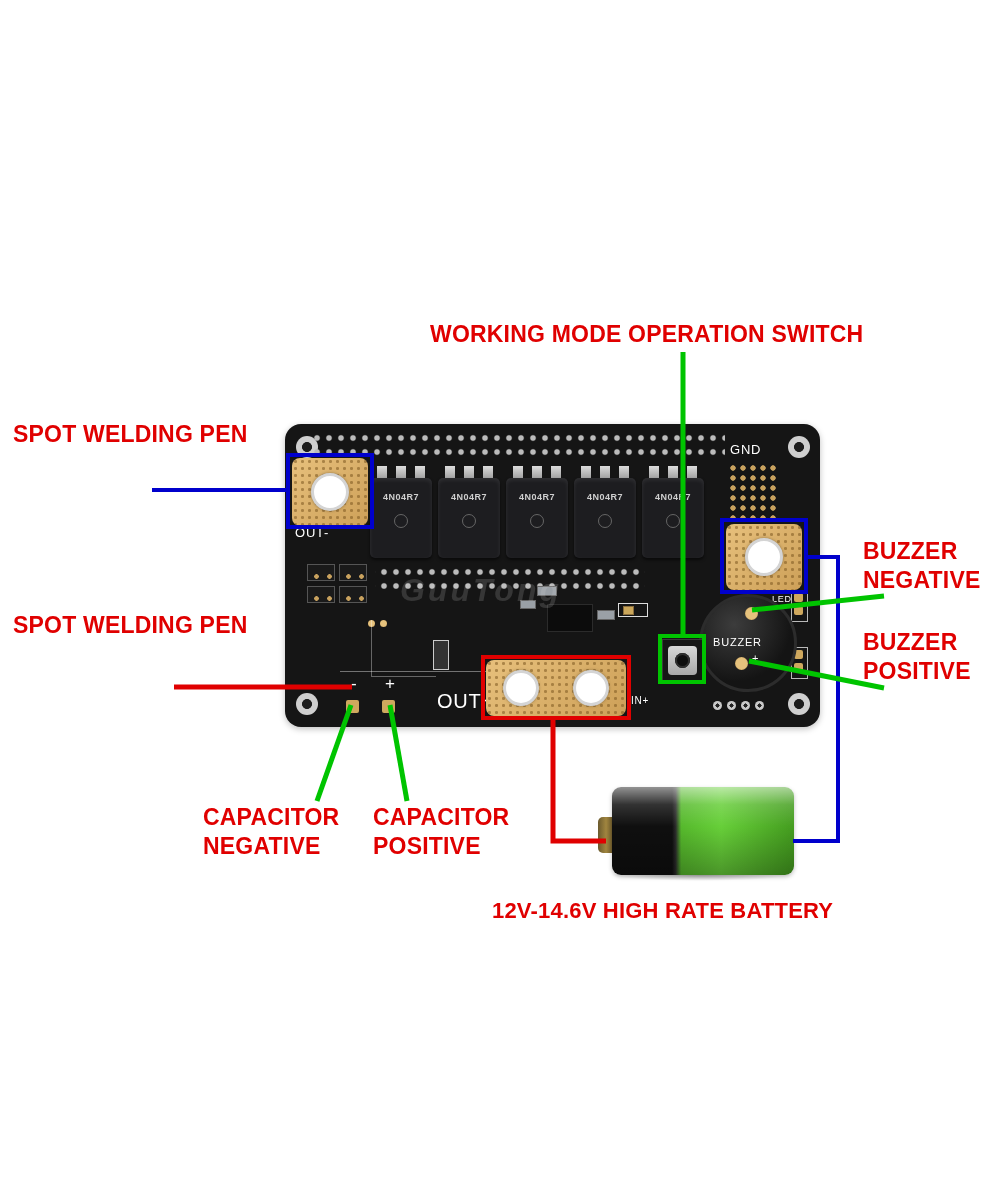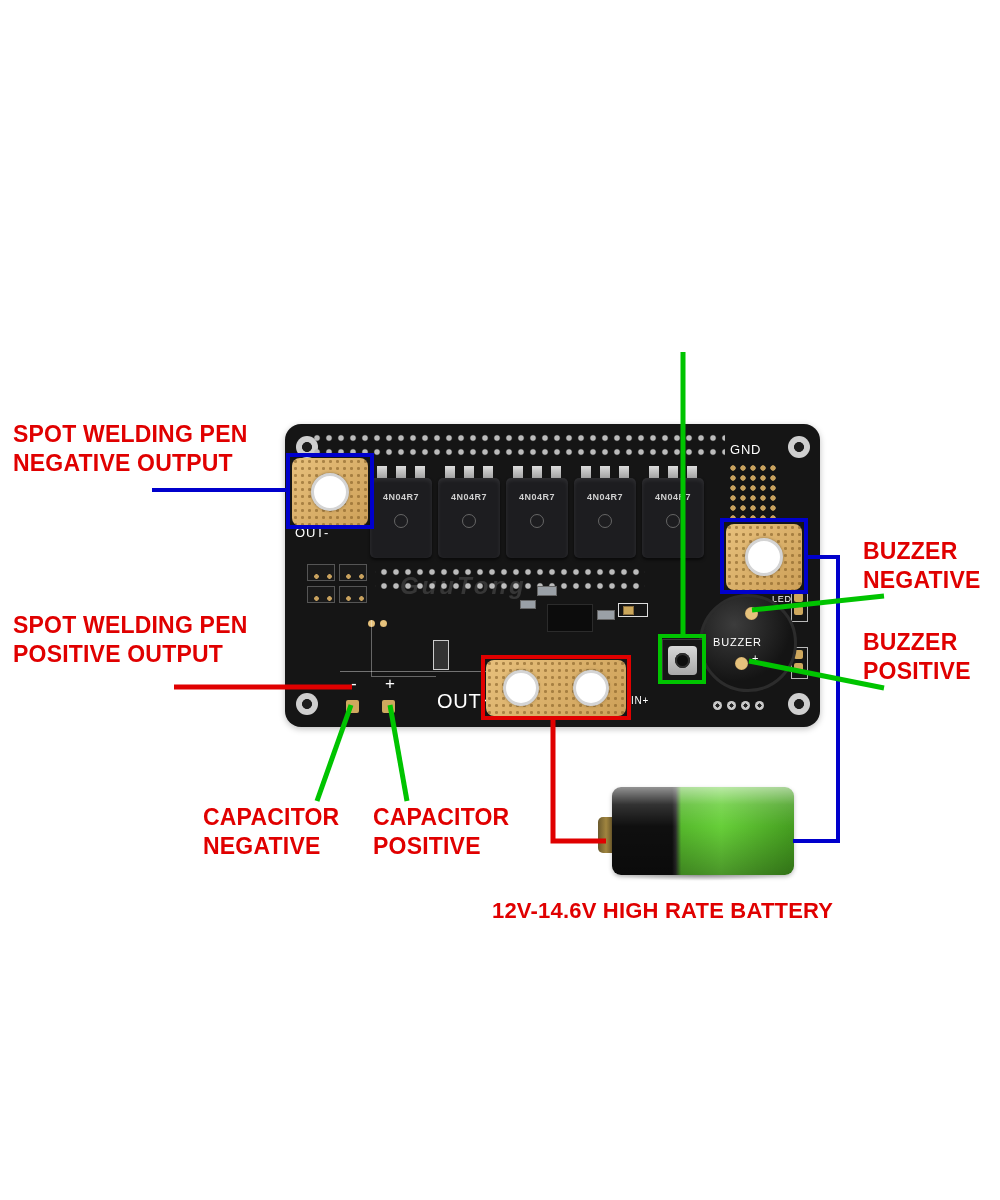--- a/index.html
+++ b/index.html
@@ -69,21 +69,21 @@
       background:radial-gradient(circle,#222 30%,#c9c9c9 35% 100%);}
 
   .smd{background:#9aa0a6;border:1px solid #666;}
   .smd.ic{background:#0c0c0c;border:1px solid #2b2b2b;}
   .smd.wo{background:transparent;border:1px solid #ddd;}
   .smd.gd{background:#caa65a;border:1px solid #8a6d3b;}
 
   .trace{border-left:1.5px solid rgba(255,255,255,.35);border-bottom:1.5px solid rgba(255,255,255,.35);}
   .trace2{border-top:1.5px solid rgba(255,255,255,.4);height:0;}
 
-  .watermark{color:rgba(220,220,220,.17);font-size:24px;font-style:italic;font-weight:bold;
+  .watermark{color:rgba(220,220,220,.17);font-size:32px;font-style:italic;font-weight:bold;
       letter-spacing:3px;white-space:nowrap;}
 
   
   .battery{position:absolute;left:598px;top:787px;width:200px;height:100px;z-index:1;}
   .battery *{position:absolute;}
   .bat-shadow{left:12px;top:82px;width:180px;height:12px;border-radius:50%;
       background:radial-gradient(ellipse,rgba(0,0,0,.28),transparent 70%);}
   .bat-nub{left:0;top:30px;width:20px;height:36px;border-radius:5px 0 0 5px;
       background:linear-gradient(90deg,#6b5a2e,#a0853f 40%,#4a3d1f);}
   .bat-body{left:14px;top:0;width:182px;height:88px;border-radius:9px;
@@ -99,29 +99,30 @@
   .rc{fill:none;stroke-width:4px;}
   .g{stroke:var(--green);}
   .b{stroke:var(--blue);}
   .r{stroke:var(--red);}
 </style>
 </head>
 <body>
 
 <div class="canvas">
 
+  <div class="red-label" style="left:430px;top:320px">
+    <div>WORKING MODE OPERATION SWITCH</div>
+  </div>
 
   <div class="red-label" style="left:13px;top:420px">
     <div>SPOT WELDING PEN</div>
-    <div>NEGATIVE OUTPUT</div>
   </div>
 
   <div class="red-label" style="left:13px;top:611px">
     <div>SPOT WELDING PEN</div>
-    <div>POSITIVE OUTPUT</div>
   </div>
 
   <div class="red-label" style="left:863px;top:537px">
     <div>BUZZER</div>
     <div>NEGATIVE</div>
   </div>
 
   <div class="red-label" style="left:863px;top:628px">
     <div>BUZZER</div>
     <div>POSITIVE</div>

